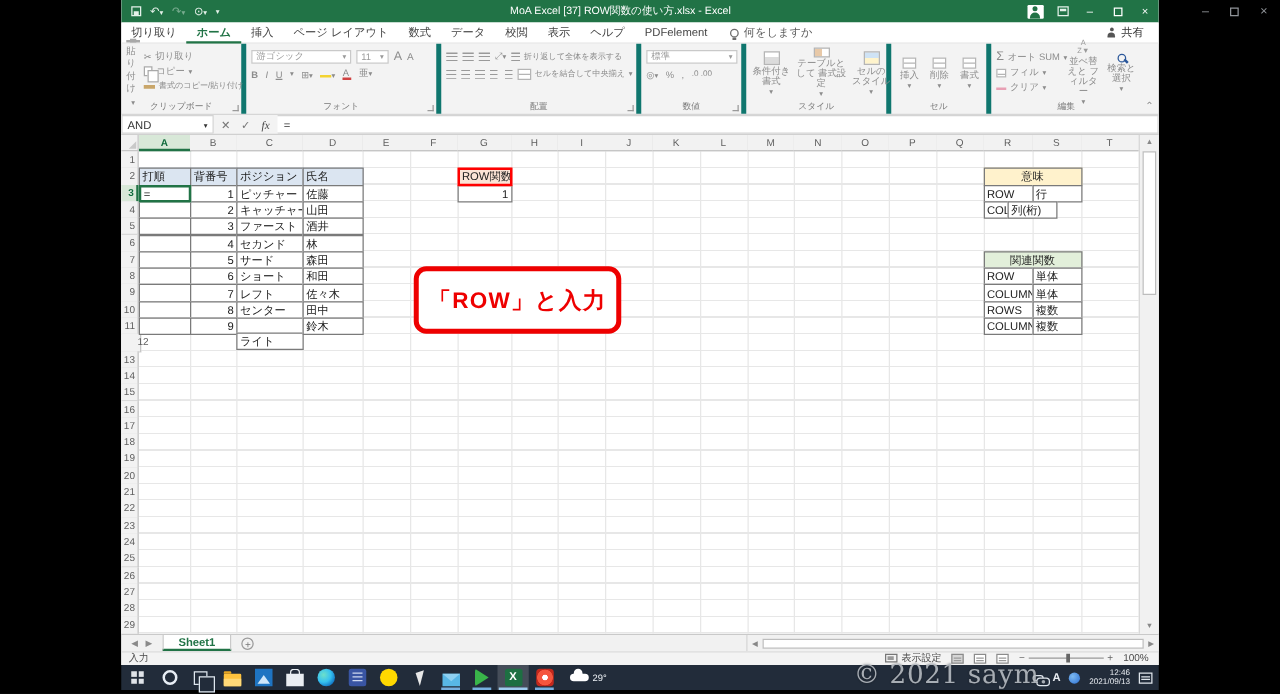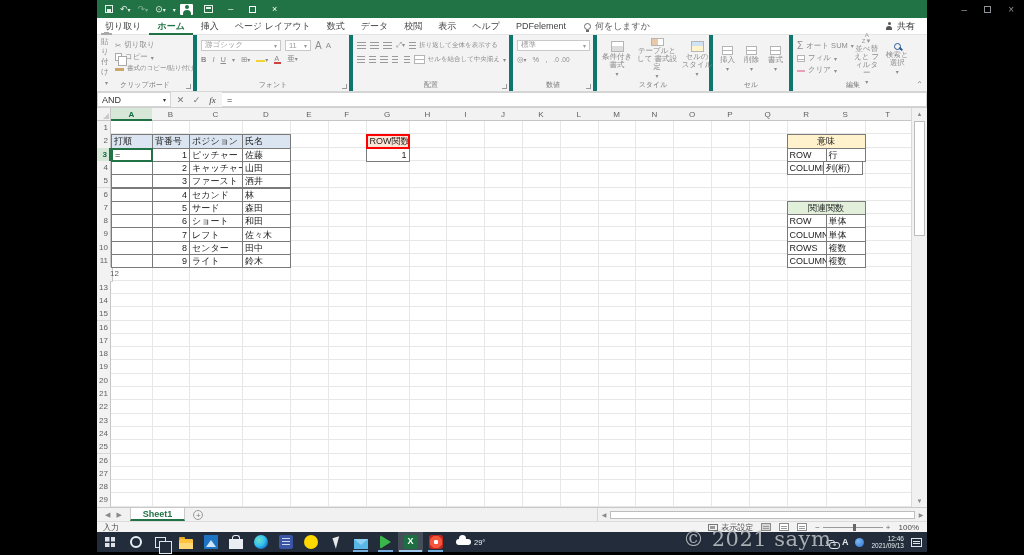--- a/index.html
+++ b/index.html
@@ -115,21 +115,21 @@
 
 #sheetbar{position:absolute;left:0;top:507px;width:100%;height:14px;background:#f1f1f1;border-top:1px solid #c9c9c9;display:flex;align-items:stretch;font-size:9px}
 .snav{display:flex;align-items:center;gap:6px;color:#8a8a8a;padding:0 8px;font-size:7px}
 #sheet-tab{background:#fff;border-left:1px solid #c9c9c9;border-right:1px solid #c9c9c9;border-bottom:2px solid #217346;color:#217346;font-weight:bold;display:flex;align-items:center;padding:0 12px}
 .addsheet{width:10px;height:10px;border:1px solid #9a9a9a;border-radius:50%;color:#777;font-size:8px;line-height:9px;text-align:center;align-self:center;margin-left:8px}
 .hscroll{margin-left:auto;width:330px;display:flex;align-items:center;background:#f1f1f1;border-left:1px solid #d6d6d6;padding:0 2px}
 .hscroll .arr{font-size:6px;color:#888;width:8px;text-align:center}
 .hthumb{height:8px;background:#fff;border:1px solid #bdbdbd;flex:1;margin:0 2px}
 
 
-#statusbar{position:absolute;left:0;top:521px;width:100%;height:11px;background:#f3f3f3;border-top:1px solid #dcdcdc;display:flex;align-items:center;font-size:8px;color:#4a4a4a}
+#statusbar{position:absolute;left:0;top:521px;width:100%;height:11px;background:#f3f3f3;border-top:1px solid #dcdcdc;display:flex;align-items:flex-end;font-size:8px;color:#4a4a4a}
 #status-mode{padding-left:6px}
 #status-right{margin-left:auto;display:flex;align-items:center;gap:8px;padding-right:8px}
 .dsicon{width:10px;height:7px;border:1px solid #777;position:relative}
 .dsicon::after{content:'';position:absolute;left:1px;top:1px;width:5px;height:3px;background:#999}
 .vicon{width:10px;height:8px;border:1px solid #8b8b8b;background:#fff;position:relative}
 .vicon.sel{background:#d6d6d6}
 .vicon::after{content:'';position:absolute;left:1px;right:1px;top:2px;height:1px;background:#9a9a9a;box-shadow:0 2px 0 #9a9a9a}
 .zoomslider{display:flex;align-items:center;gap:3px;color:#666}
 .ztrack{width:60px;height:1px;background:#9a9a9a;position:relative}
 .zthumb{position:absolute;left:50%;top:-3px;width:3px;height:7px;background:#666}
@@ -194,20 +194,21 @@
   <div id="xl">
 
     <div id="titlebar">
       <div id="qat">
         <span class="qat-save"></span>
         <span>↶<span class="carat">▾</span></span>
         <span class="dimg">↷<span class="carat">▾</span></span>
         <span>⊙<span class="carat">▾</span></span>
         <span class="carat">▾</span>
       </div>
+      <div id="title-text">MoA Excel [37] ROW関数の使い方.xlsx  -  Excel</div>
       <div id="win-controls">
         <span class="wbtn">
             <span class="avatar"></span>
           </span>
         <span class="wbtn">
             <span class="ribdisp"></span>
           </span>
         <span class="wbtn">–</span>
         <span class="wbtn">
             <span class="restore-box"></span>
@@ -538,40 +539,41 @@
         <div class="cell bd" style="left: 14px; top: 119.4px; width: 42px; height: 14.3px;"></div>
         <div class="cell bd num" style="left: 55px; top: 119.4px; width: 38px; height: 14.3px;">7</div>
         <div class="cell bd" style="left: 92px; top: 119.4px; width: 54px; height: 14.3px;">レフト</div>
         <div class="cell bd" style="left: 145px; top: 119.4px; width: 49px; height: 14.3px;">佐々木</div>
         <div class="cell bd" style="left: 14px; top: 132.7px; width: 42px; height: 14.3px;"></div>
         <div class="cell bd num" style="left: 55px; top: 132.7px; width: 38px; height: 14.3px;">8</div>
         <div class="cell bd" style="left: 92px; top: 132.7px; width: 54px; height: 14.3px;">センター</div>
         <div class="cell bd" style="left: 145px; top: 132.7px; width: 49px; height: 14.3px;">田中</div>
         <div class="cell bd" style="left: 14px; top: 146px; width: 42px; height: 14.3px;"></div>
         <div class="cell bd num" style="left: 55px; top: 146px; width: 38px; height: 14.3px;">9</div>
-        <div class="cell bd" style="left: 92px; top: 146px; width: 54px; height: 14.3px;">ライト</div>
+        <div class="cell bd" style="left: 92px; top: 158px; width: 54px; height: 14.3px;">ライト</div>
         <div class="cell bd" style="left: 145px; top: 146px; width: 49px; height: 14.3px;">鈴木</div>
         <div class="cell tan" style="left: 268.6px; top: 26.3px; width: 44px; height: 14.3px;">ROW関数</div>
         <div class="cell bd num" style="left: 268.6px; top: 39.6px; width: 44px; height: 14.3px;">1</div>
         <div class="cell yel" style="left: 689.6px; top: 26.3px; width: 79px; height: 14.3px;">意味</div>
         <div class="cell bd" style="left: 689.6px; top: 39.6px; width: 40px; height: 14.3px;">ROW</div>
         <div class="cell bd" style="left: 728.6px; top: 39.6px; width: 40px; height: 14.3px;">行</div>
         <div class="cell bd" style="left: 689.6px; top: 52.9px; width: 40px; height: 14.3px;">COLUMN</div>
-        <div class="cell bd" style="left: 726px; top: 52.9px; width: 40px; height: 14.3px;">列(桁)</div>
+        <div class="cell bd" style="left: 709px; top: 52.9px; width: 40px; height: 14.3px;">列(桁)</div>
         <div class="cell grn" style="left: 689.6px; top: 92.8px; width: 79px; height: 14.3px;">関連関数</div>
         <div class="cell bd" style="left: 689.6px; top: 106.1px; width: 40px; height: 14.3px;">ROW</div>
         <div class="cell bd" style="left: 728.6px; top: 106.1px; width: 40px; height: 14.3px;">単体</div>
         <div class="cell bd" style="left: 689.6px; top: 119.4px; width: 40px; height: 14.3px;">COLUMN</div>
         <div class="cell bd" style="left: 728.6px; top: 119.4px; width: 40px; height: 14.3px;">単体</div>
         <div class="cell bd" style="left: 689.6px; top: 132.7px; width: 40px; height: 14.3px;">ROWS</div>
         <div class="cell bd" style="left: 728.6px; top: 132.7px; width: 40px; height: 14.3px;">複数</div>
         <div class="cell bd" style="left: 689.6px; top: 146px; width: 40px; height: 14.3px;">COLUMNS</div>
         <div class="cell bd" style="left: 728.6px; top: 146px; width: 40px; height: 14.3px;">複数</div>
       </div>
 
+    <div id="annotation">「ROW」と入力</div>
 
     <div id="sheetbar">
       <div class="snav">
         <span>◀</span>
         <span>▶</span>
       </div>
       <div id="sheet-tab">Sheet1</div>
       <div class="addsheet">+</div>
       <div class="hscroll">
         <span class="arr">◀</span>

